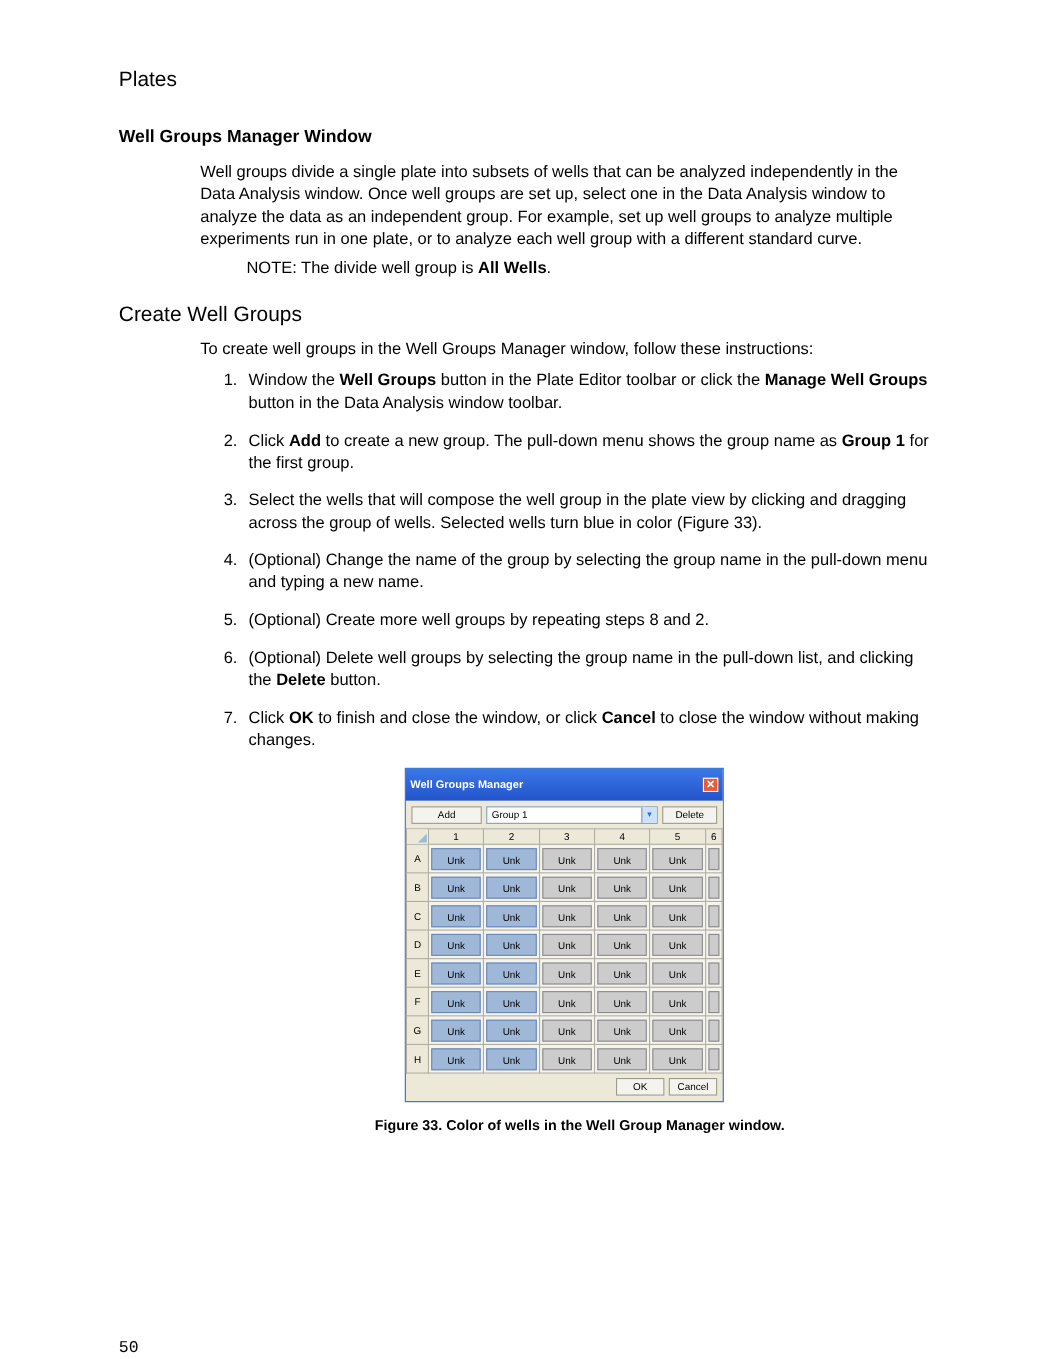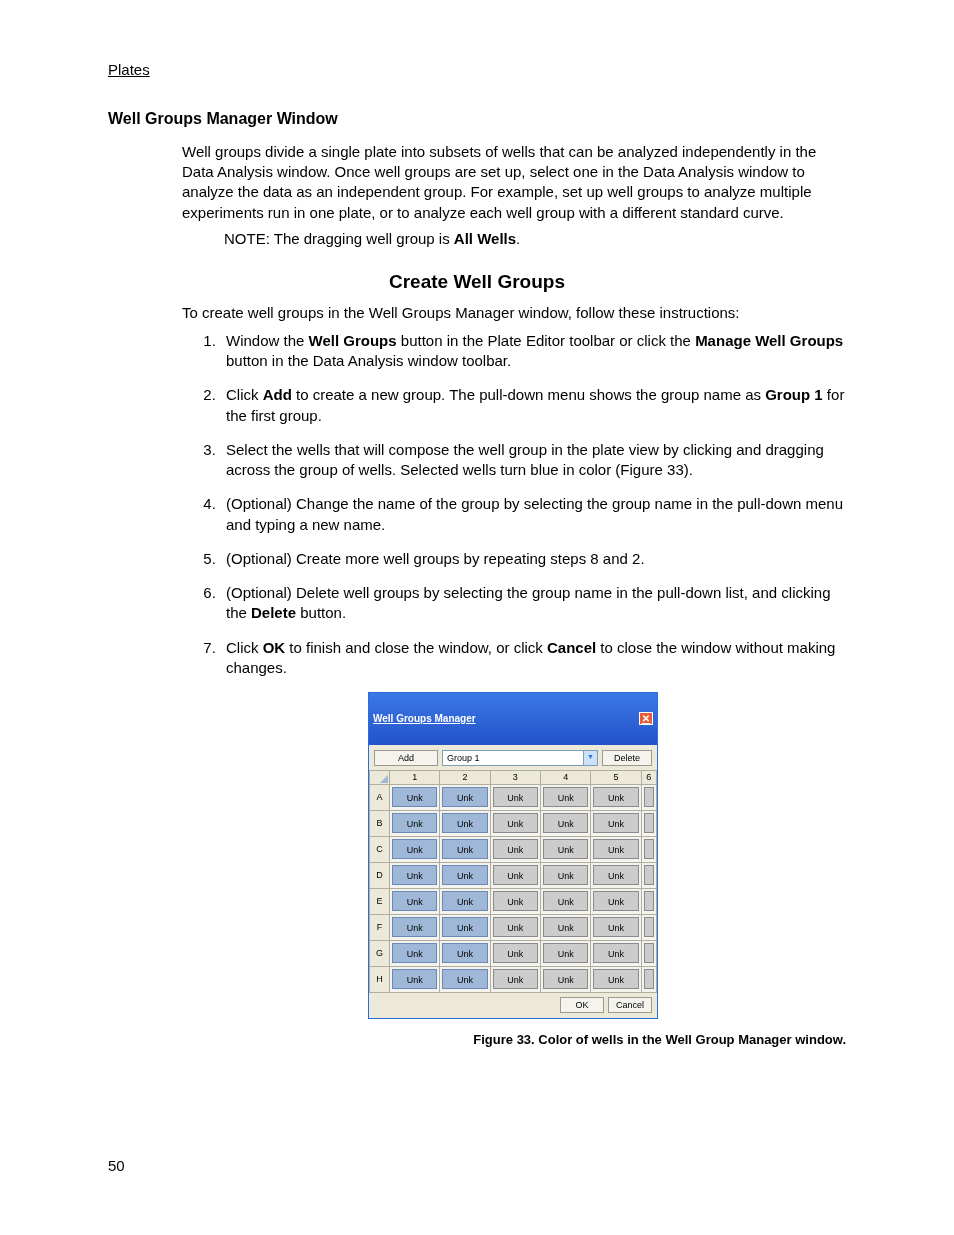--- a/index.html
+++ b/index.html
@@ -6,47 +6,46 @@
   body {
     font-family: Arial, Helvetica, sans-serif;
     font-size: 15px;
     color: #000;
     background: #fff;
     margin: 0;
     padding: 60px 108px 40px 108px;
     width: 954px;
     line-height: 1.35;
   }
-  .header-label { font-size: 15px; margin-bottom: 28px; text-decoration: underline; }
+  .header-label { font-size: 19px; margin-bottom: 28px; }
   h1 { font-family: "Arial Black", Arial, sans-serif; font-weight: 900; font-size: 16px; margin: 0 0 12px 0; }
-  h2 { font-family: "Arial Black", Arial, sans-serif; font-weight: 700; font-size: 19px; margin: 20px 0 8px 0; text-align: center; }
+  h2 { font-family: "Arial Black", Arial, sans-serif; font-weight: 400; font-size: 19px; margin: 20px 0 8px 0; }
   .intro { margin-left: 74px; }
   .note { margin-left: 116px; margin-top: 6px; margin-bottom: 18px; }
   .body-text { margin-left: 74px; margin-top: 4px; }
   ol { margin: 8px 0 0 74px; padding-left: 38px; }
   ol li { margin-bottom: 14px; padding-left: 6px; }
   b { font-weight: bold; }
   .figure-wrap { margin: 10px 0 0 260px; }
   .win {
     width: 290px;
     border: 1px solid #2a6fd6;
     background: #ece9d8;
     font-size: 9px;
     font-family: Tahoma, Arial, sans-serif;
   }
   .titlebar {
     background: linear-gradient(#3b78e7, #2353c9);
     color: #fff;
     font-weight: bold;
-    padding: 19px 4px;
+    padding: 8px 4px;
     display: flex;
     align-items: flex-start;
     justify-content: space-between;
     font-size: 10px;
-    text-decoration: underline;
   }
   .close-btn {
     width: 14px; height: 13px;
     background: #e85c3a;
     border: 1px solid #fff;
     color: #fff;
     font-size: 10px;
     line-height: 11px;
     text-align: center;
     font-weight: bold;
@@ -114,43 +113,44 @@
   }
   .well.sel { background: #9fb8d8; border-color: #6a88b8; }
   .footer-btns {
     display: flex;
     justify-content: flex-end;
     gap: 4px;
     padding: 4px 5px 5px 5px;
   }
   .footer-btns .btn { width: 44px; }
   .caption {
-    text-align: right;
+    text-align: center;
     font-weight: bold;
     font-size: 13px;
     margin: 12px 0 0 -160px;
   }
   .page-num {
     position: absolute;
     left: 108px;
-    top: 1156px;
+    top: 1216px;
     font-size: 15px;
+    font-family: Liberation Mono, monospace;
   }
 </style>
 </head>
 <body>
 
 <div class="header-label">Plates</div>
 
 <h1>Well Groups Manager Window</h1>
 
 <div class="intro">Well groups divide a single plate into subsets of wells that can be analyzed independently in the Data Analysis window. Once well groups are set up, select one in the Data Analysis window to analyze the data as an independent group. For example, set up well groups to analyze multiple experiments run in one plate, or to analyze each well group with a different standard curve.</div>
 
 <div class="note">
-  <span>NOTE: The dragging well group is </span><b>All Wells</b><span>.</span>
+  <span>NOTE: The divide well group is </span><b>All Wells</b><span>.</span>
 </div>
 
 <h2>Create Well Groups</h2>
 
 <div class="body-text">To create well groups in the Well Groups Manager window, follow these instructions:</div>
 
 <ol>
   <li>
     <span>Window the </span><b>Well Groups</b><span> button in the Plate Editor toolbar or click the </span><b>Manage Well Groups</b><span> button in the Data Analysis window toolbar.</span>
   </li>

